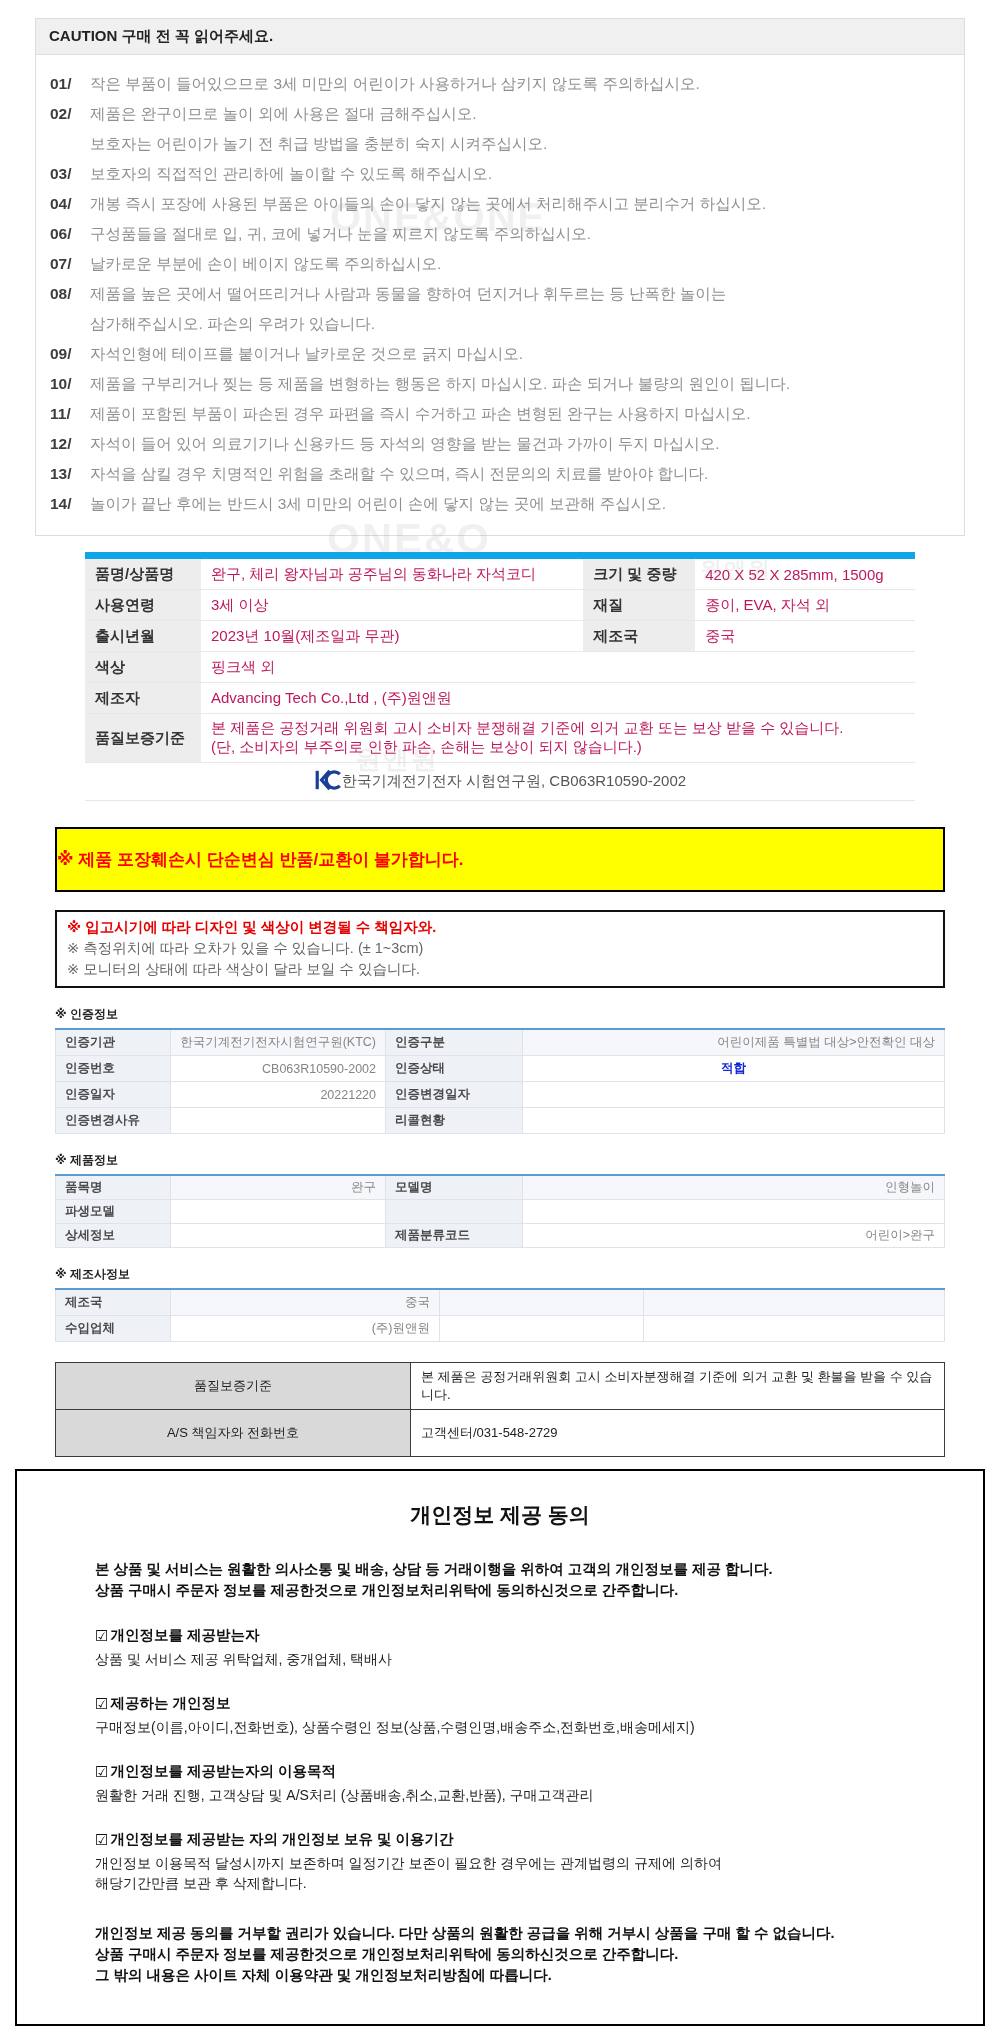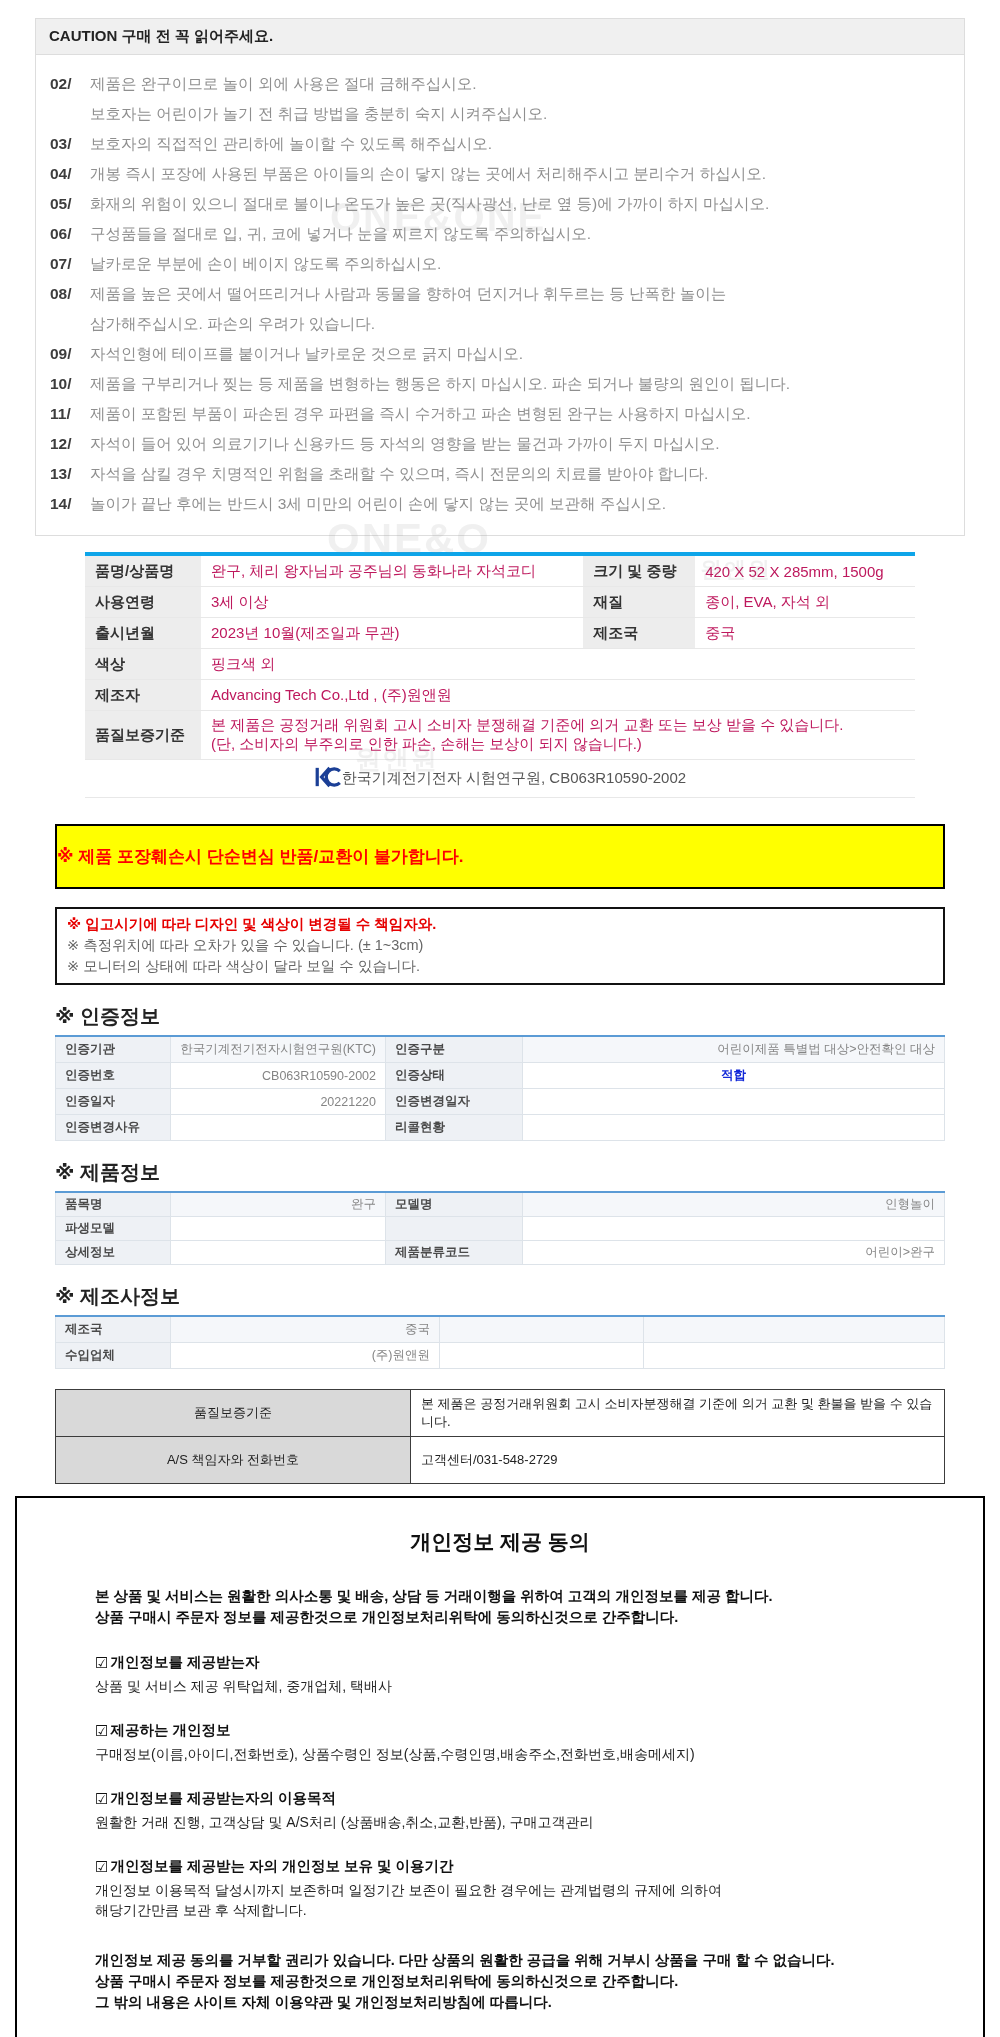--- a/index.html
+++ b/index.html
@@ -16,40 +16,40 @@
 
   
   .caution-box{margin:18px 35px 0;border:1px solid #ddd;background:#fff;}
   .c-head{background:#f0f0f0;border-bottom:1px solid #ddd;padding:8px 13px;font-size:15px;font-weight:bold;color:#222;}
   .c-list{padding:14px 10px 16px 14px;}
   .c-line{display:flex;line-height:30px;font-size:15.5px;}
   .c-num{width:40px;flex:0 0 40px;font-weight:bold;color:#3d3d3d;}
   .c-text{color:#8f8f8f;white-space:nowrap;}
 
   
-  .p-table{width:830px;margin:16px 0 0 85px;border-collapse:collapse;border-top:4px solid #0ea5e9;border-bottom:1px solid #d5d5d5;}
+  .p-table{width:830px;margin:16px 0 0 85px;border-collapse:collapse;border-top:7px solid #0ea5e9;border-bottom:1px solid #d5d5d5;}
   .p-table td{font-size:15px;padding:5px 10px;border-bottom:1px solid #e8e8e8;height:20px;vertical-align:middle;}
   .p-label{background:#ededed;font-weight:bold;color:#333;width:96px;white-space:nowrap;}
   .p-label2{background:#ededed;font-weight:bold;color:#333;width:92px;white-space:nowrap;}
   .p-value{color:#be185d;}
   .p-value .sub{display:block;}
   .kc-cell{text-align:center;color:#555;font-size:16px;padding:10px 0;}
   .kc-wrap{display:inline-flex;align-items:center;}
 
   
   .banner{margin:26px 55px 0;border:2px solid #000;background:#ffff00;color:#fe0000;
           font-weight:bold;font-size:17px;text-align:left;padding:19px 0;}
 
   
   .notice{margin:18px 55px 0;border:2px solid #111;padding:5px 10px 6px;font-size:14.5px;line-height:21px;}
   .n-red{color:#e60000;font-weight:bold;}
   .n-gray{color:#666;}
 
   
-  .sec-head{margin:18px 55px 5px;font-size:20px;font-weight:bold;color:#222;}
+  .sec-head{margin:18px 55px 5px;font-size:12px;font-weight:bold;color:#222;}
 
   
   .i-table{width:890px;margin-left:55px;border-collapse:collapse;border:1px solid #ccd3da;border-top:2px solid #5b9bd5;}
   .i-table td{font-size:12.5px;padding:4px 9px;border:1px solid #dde3e9;height:17px;vertical-align:middle;}
   .i-label{background:#eef1f5;color:#4a4a4a;font-weight:bold;white-space:nowrap;}
   .i-value{color:#858585;text-align:right;}
   .i-table tr:first-child .i-value{background:#f5f7fa;}
   .c1{width:96px;} .c2{width:196px;} .c3{width:118px;}
   .m2{width:250px;} .m3{width:185px;}
   .pt td{height:13px;padding:3px 9px;}
@@ -76,38 +76,38 @@
 
 <span class="wm wm1">ONE&amp;ONE</span>
 <span class="wm wm3">ONE&amp;O</span>
 <span class="wm wm2">원앤원</span>
 <span class="wm wm4">원앤원</span>
 
 <div class="caution-box">
   <div class="c-head">CAUTION 구매 전 꼭 읽어주세요.</div>
   <div class="c-list">
     <div class="c-line">
+        <span class="c-num">01/</span>
+        <span class="c-text">작은 부품이 들어있으므로 3세 미만의 어린이가 사용하거나 삼키지 않도록 주의하십시오.</span>
+      </div>
+    <div class="c-line">
         <span class="c-num">02/</span>
         <span class="c-text">제품은 완구이므로 놀이 외에 사용은 절대 금해주십시오.</span>
       </div>
     <div class="c-line">
         <span class="c-num"></span>
         <span class="c-text">보호자는 어린이가 놀기 전 취급 방법을 충분히 숙지 시켜주십시오.</span>
       </div>
     <div class="c-line">
         <span class="c-num">03/</span>
         <span class="c-text">보호자의 직접적인 관리하에 놀이할 수 있도록 해주십시오.</span>
       </div>
     <div class="c-line">
         <span class="c-num">04/</span>
         <span class="c-text">개봉 즉시 포장에 사용된 부품은 아이들의 손이 닿지 않는 곳에서 처리해주시고 분리수거 하십시오.</span>
-      </div>
-    <div class="c-line">
-        <span class="c-num">05/</span>
-        <span class="c-text">화재의 위험이 있으니 절대로 불이나 온도가 높은 곳(직사광선, 난로 옆 등)에 가까이 하지 마십시오.</span>
       </div>
     <div class="c-line">
         <span class="c-num">06/</span>
         <span class="c-text">구성품들을 절대로 입, 귀, 코에 넣거나 눈을 찌르지 않도록 주의하십시오.</span>
       </div>
     <div class="c-line">
         <span class="c-num">07/</span>
         <span class="c-text">날카로운 부분에 손이 베이지 않도록 주의하십시오.</span>
       </div>
     <div class="c-line">

